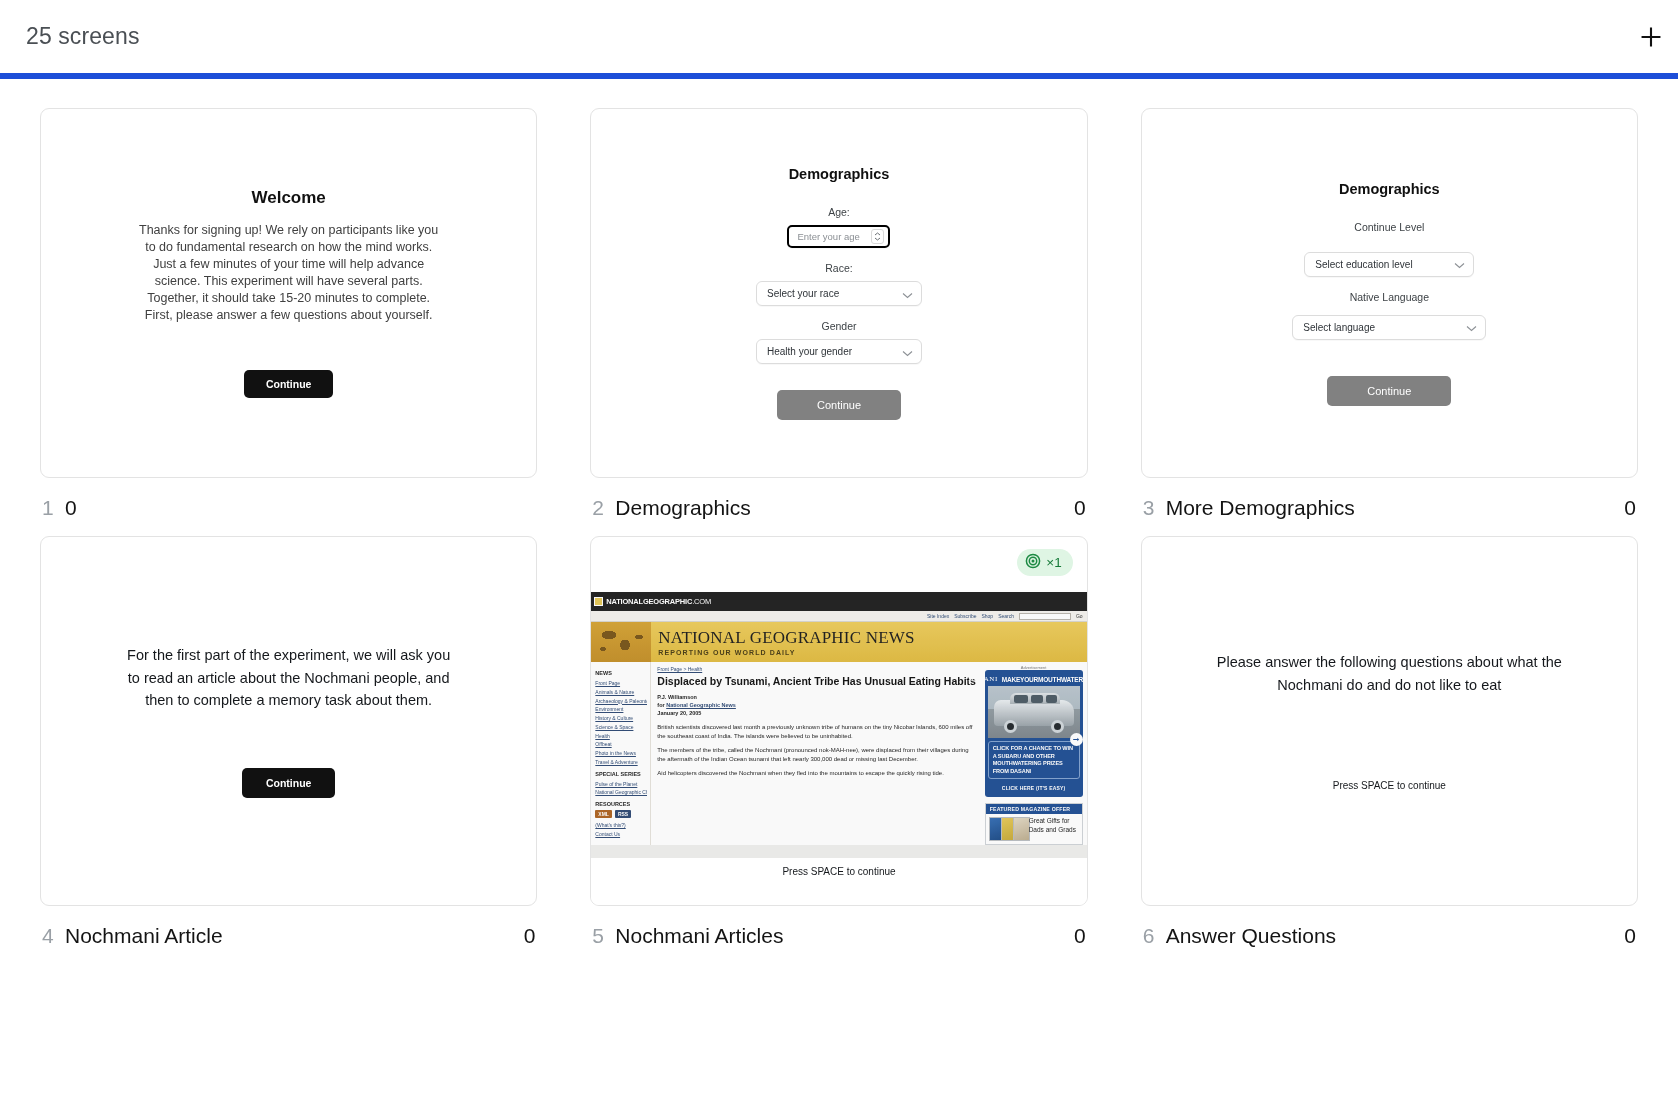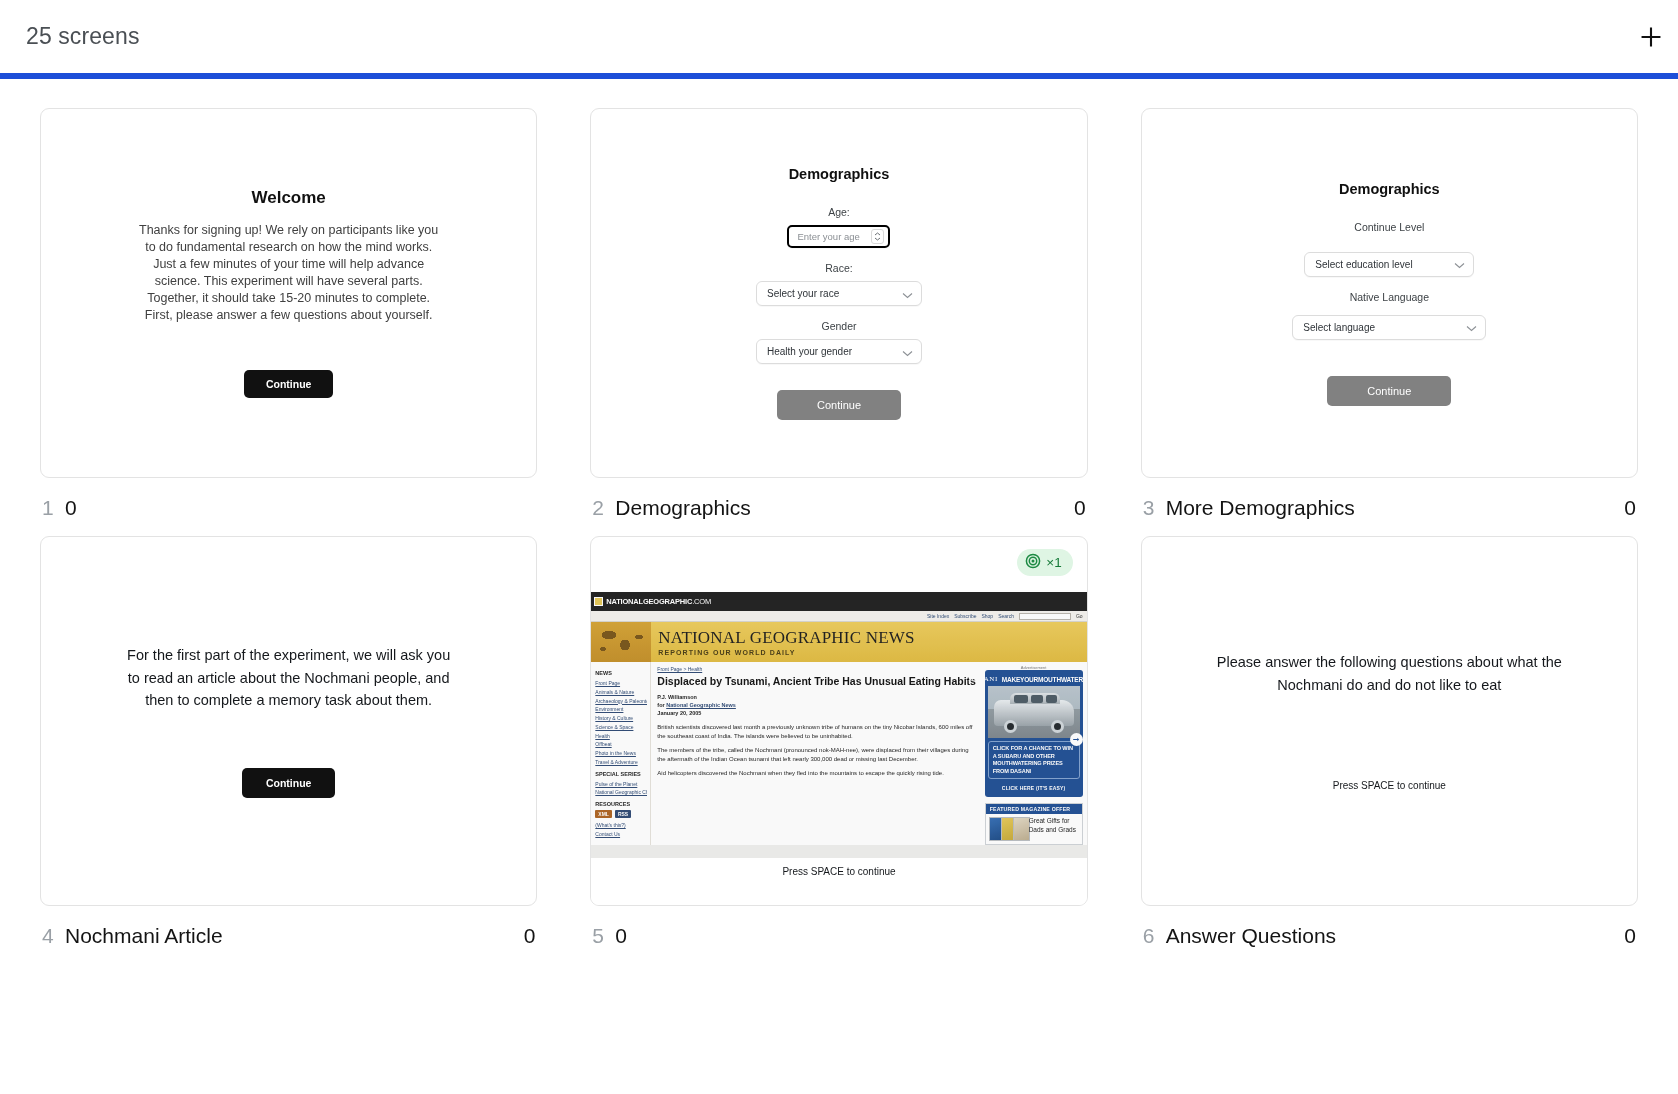--- a/index.html
+++ b/index.html
@@ -645,20 +645,21 @@
 
         </div>
       </div>
 
       <div class="shot-footer">
         <span class="press-space">Press SPACE to continue</span>
       </div>
     </div>
     <div class="card-caption">
       <span class="caption-num">5</span>
+      <span class="caption-label">Nochmani Articles</span>
       <span class="caption-count">0</span>
     </div>
   </div>
 
   <div class="cell">
     <div class="card">
       <div class="card-inner">
         <div class="plain-text wide">Please answer the following questions about what the Nochmani do and do not like to eat</div>
         <div class="press-space" style="margin-top:84px;">Press SPACE to continue</div>
       </div>

